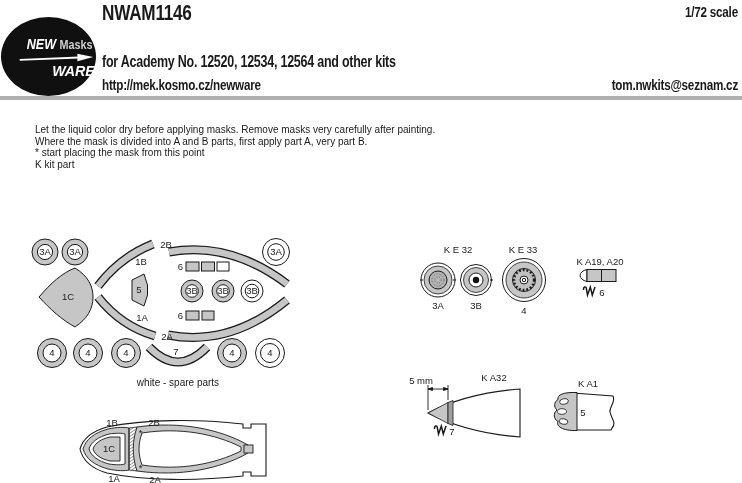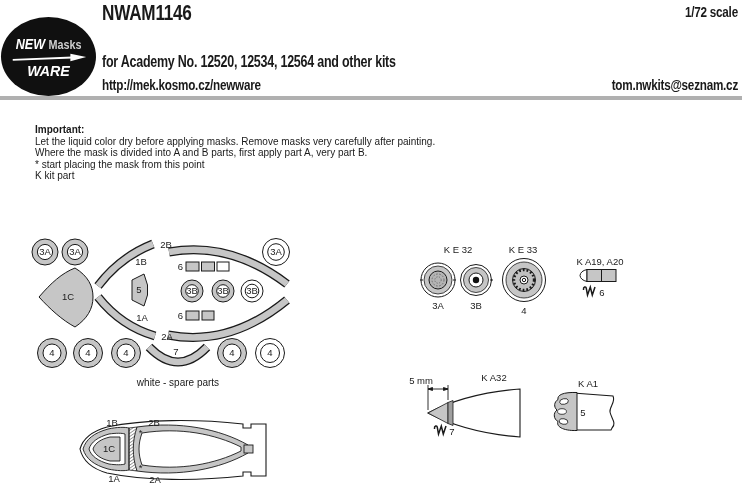--- a/index.html
+++ b/index.html
@@ -13,21 +13,21 @@
   #product-code{left:102px;top:0;font-size:22px;}
   #scale-note{right:4px;top:3px;font-size:15px;text-align:right;}
   #title-line{left:102px;top:27px;font-size:16px;}
   #title-line .basic{font-size:19px;}
   #subtitle-line{left:102px;top:53px;font-size:16px;}
   #url-line{left:102px;top:76px;font-size:15px;}
   #email-line{right:4px;top:76px;font-size:15px;text-align:right;}
   .divider{left:0;top:96px;width:742px;height:4px;background:#b0b0b0;}
   
   .logo{left:1px;top:17px;width:95px;height:79px;background:#101010;border-radius:50%;
-        display:flex;flex-direction:column;align-items:center;justify-content:center;}
+        display:flex;flex-direction:column;align-items:flex-end;justify-content:center;}
   .logo .r1{font-style:italic;font-weight:bold;color:#fff;font-size:14px;line-height:14px;transform:scaleX(0.9);}
   .logo .r1 .masks{color:#cfcfcf;font-size:12px;font-style:normal;}
   .logo .r2{font-style:italic;font-weight:bold;color:#fff;font-size:15px;line-height:13px;transform:scaleX(0.95);}
   
   .instructions{left:35px;top:124px;width:490px;font-size:10px;line-height:11.6px;}
   .instructions .head{font-weight:bold;}
   .wave{vertical-align:-2px;}
   svg text{font-family:"Liberation Sans",sans-serif;font-size:9.5px;fill:#1a1a1a;}
   svg text.cap{font-size:10px;}
 </style>
@@ -62,21 +62,20 @@
   <div class="abs cond" id="product-code">NWAM1146</div>
   <div class="abs cond cond-r" id="scale-note">1/72 scale</div>
 
 
   <div class="abs cond" id="subtitle-line">for Academy No. 12520, 12534, 12564 and other kits</div>
   <div class="abs cond" id="url-line">http://mek.kosmo.cz/newware</div>
   <div class="abs cond cond-r" id="email-line">tom.nwkits@seznam.cz</div>
   <div class="abs divider"></div>
 
   <div class="abs instructions">
-    <div class="head">Important:</div>
     <div>Let the liquid color dry before applying masks. Remove masks very carefully after painting.</div>
     <div>Where the mask is divided into A and B parts, first apply part A, very part B.</div>
     <div>* start placing the mask from this point</div>
     <div>K kit part</div>
   </div>
 
   <svg class="abs" style="left:18px;top:235px" width="300" height="165" viewBox="0 0 300 165">
 
     <g>
       <circle cx="27" cy="17" r="13" fill="#c6c6c6" stroke="#1a1a1a"></circle>

